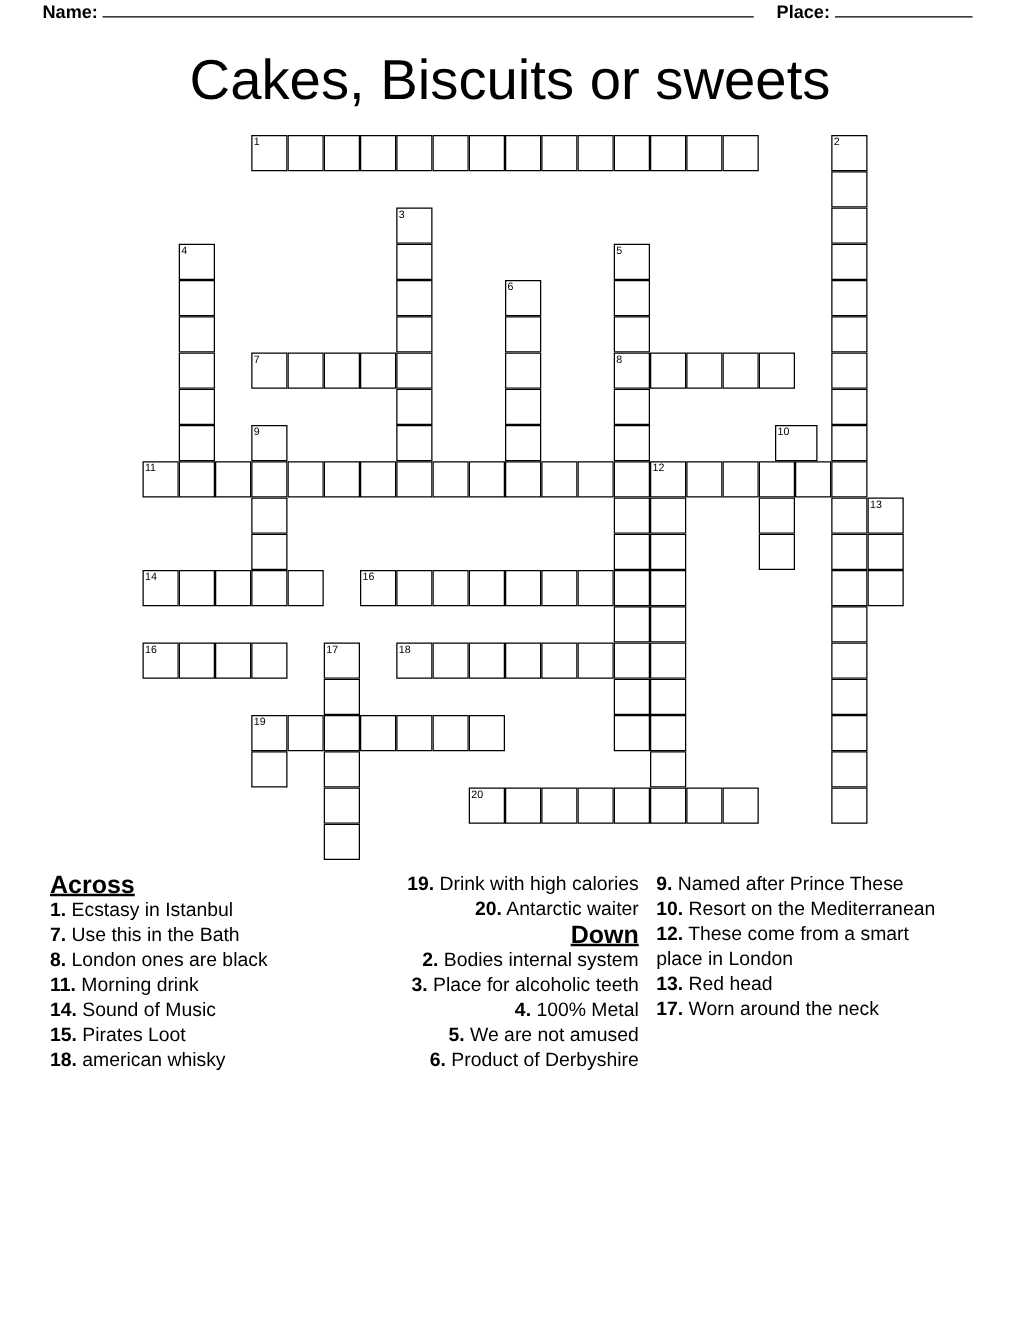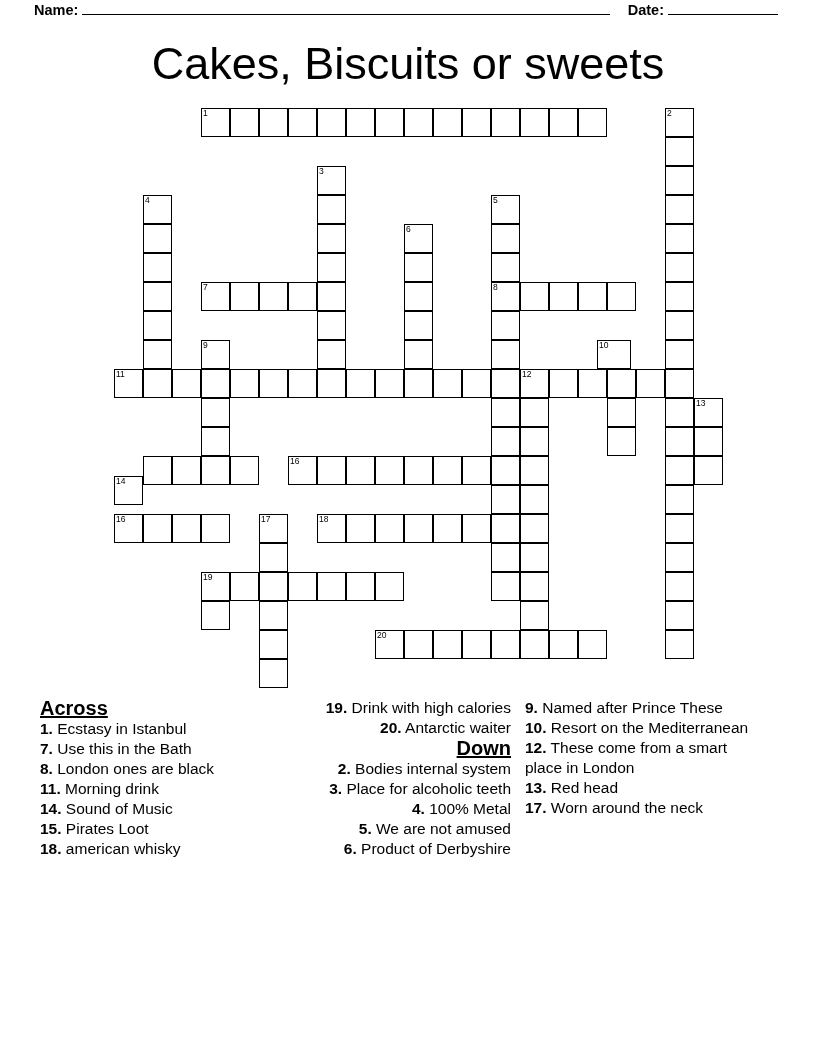--- a/index.html
+++ b/index.html
@@ -111,21 +111,21 @@
   .clue b { font-weight: bold; }
 </style>
 </head>
 <body>
 
 <div class="page">
 
   <div class="nameline">
     <span class="lbl">Name:</span>
     <span class="rule"></span>
-    <span class="datelbl">Date:</span>
+    <span class="datelbl">Place:</span>
     <span class="rule short"></span>
   </div>
 
   <div class="title">Cakes, Biscuits or sweets</div>
 
   <div class="grid-wrap">
       <div class="cell" style="left: 201px; top: 4px;">
         <span class="num">1</span>
       </div>
       <div class="cell" style="left: 230px; top: 4px;"></div>
@@ -191,21 +191,21 @@
       <div class="cell" style="left: 404px; top: 207px;"></div>
       <div class="cell" style="left: 491px; top: 207px;"></div>
       <div class="cell" style="left: 665px; top: 207px;"></div>
       <div class="cell" style="left: 143px; top: 236px;"></div>
       <div class="cell" style="left: 201px; top: 236px;">
         <span class="num">9</span>
       </div>
       <div class="cell" style="left: 317px; top: 236px;"></div>
       <div class="cell" style="left: 404px; top: 236px;"></div>
       <div class="cell" style="left: 491px; top: 236px;"></div>
-      <div class="cell" style="left: 597px; top: 236px; padding-left: 32px;">
+      <div class="cell" style="left: 620px; top: 236px; padding-left: 32px;">
         <span class="num">10</span>
       </div>
       <div class="cell" style="left: 665px; top: 236px;"></div>
       <div class="cell" style="left: 114px; top: 265px;">
         <span class="num">11</span>
       </div>
       <div class="cell" style="left: 143px; top: 265px;"></div>
       <div class="cell" style="left: 172px; top: 265px;"></div>
       <div class="cell" style="left: 201px; top: 265px;"></div>
       <div class="cell" style="left: 230px; top: 265px;"></div>
@@ -233,21 +233,21 @@
       <div class="cell" style="left: 665px; top: 294px;"></div>
       <div class="cell" style="left: 694px; top: 294px;">
         <span class="num">13</span>
       </div>
       <div class="cell" style="left: 201px; top: 323px;"></div>
       <div class="cell" style="left: 491px; top: 323px;"></div>
       <div class="cell" style="left: 520px; top: 323px;"></div>
       <div class="cell" style="left: 607px; top: 323px;"></div>
       <div class="cell" style="left: 665px; top: 323px;"></div>
       <div class="cell" style="left: 694px; top: 323px;"></div>
-      <div class="cell" style="left: 114px; top: 372px; text-align: right;">
+      <div class="cell" style="left: 114px; top: 352px; text-align: right;">
         <span class="num">14</span>
       </div>
       <div class="cell" style="left: 143px; top: 352px;"></div>
       <div class="cell" style="left: 172px; top: 352px;"></div>
       <div class="cell" style="left: 201px; top: 352px;"></div>
       <div class="cell" style="left: 230px; top: 352px;"></div>
       <div class="cell" style="left: 288px; top: 352px;">
         <span class="num">16</span>
       </div>
       <div class="cell" style="left: 317px; top: 352px;"></div>

